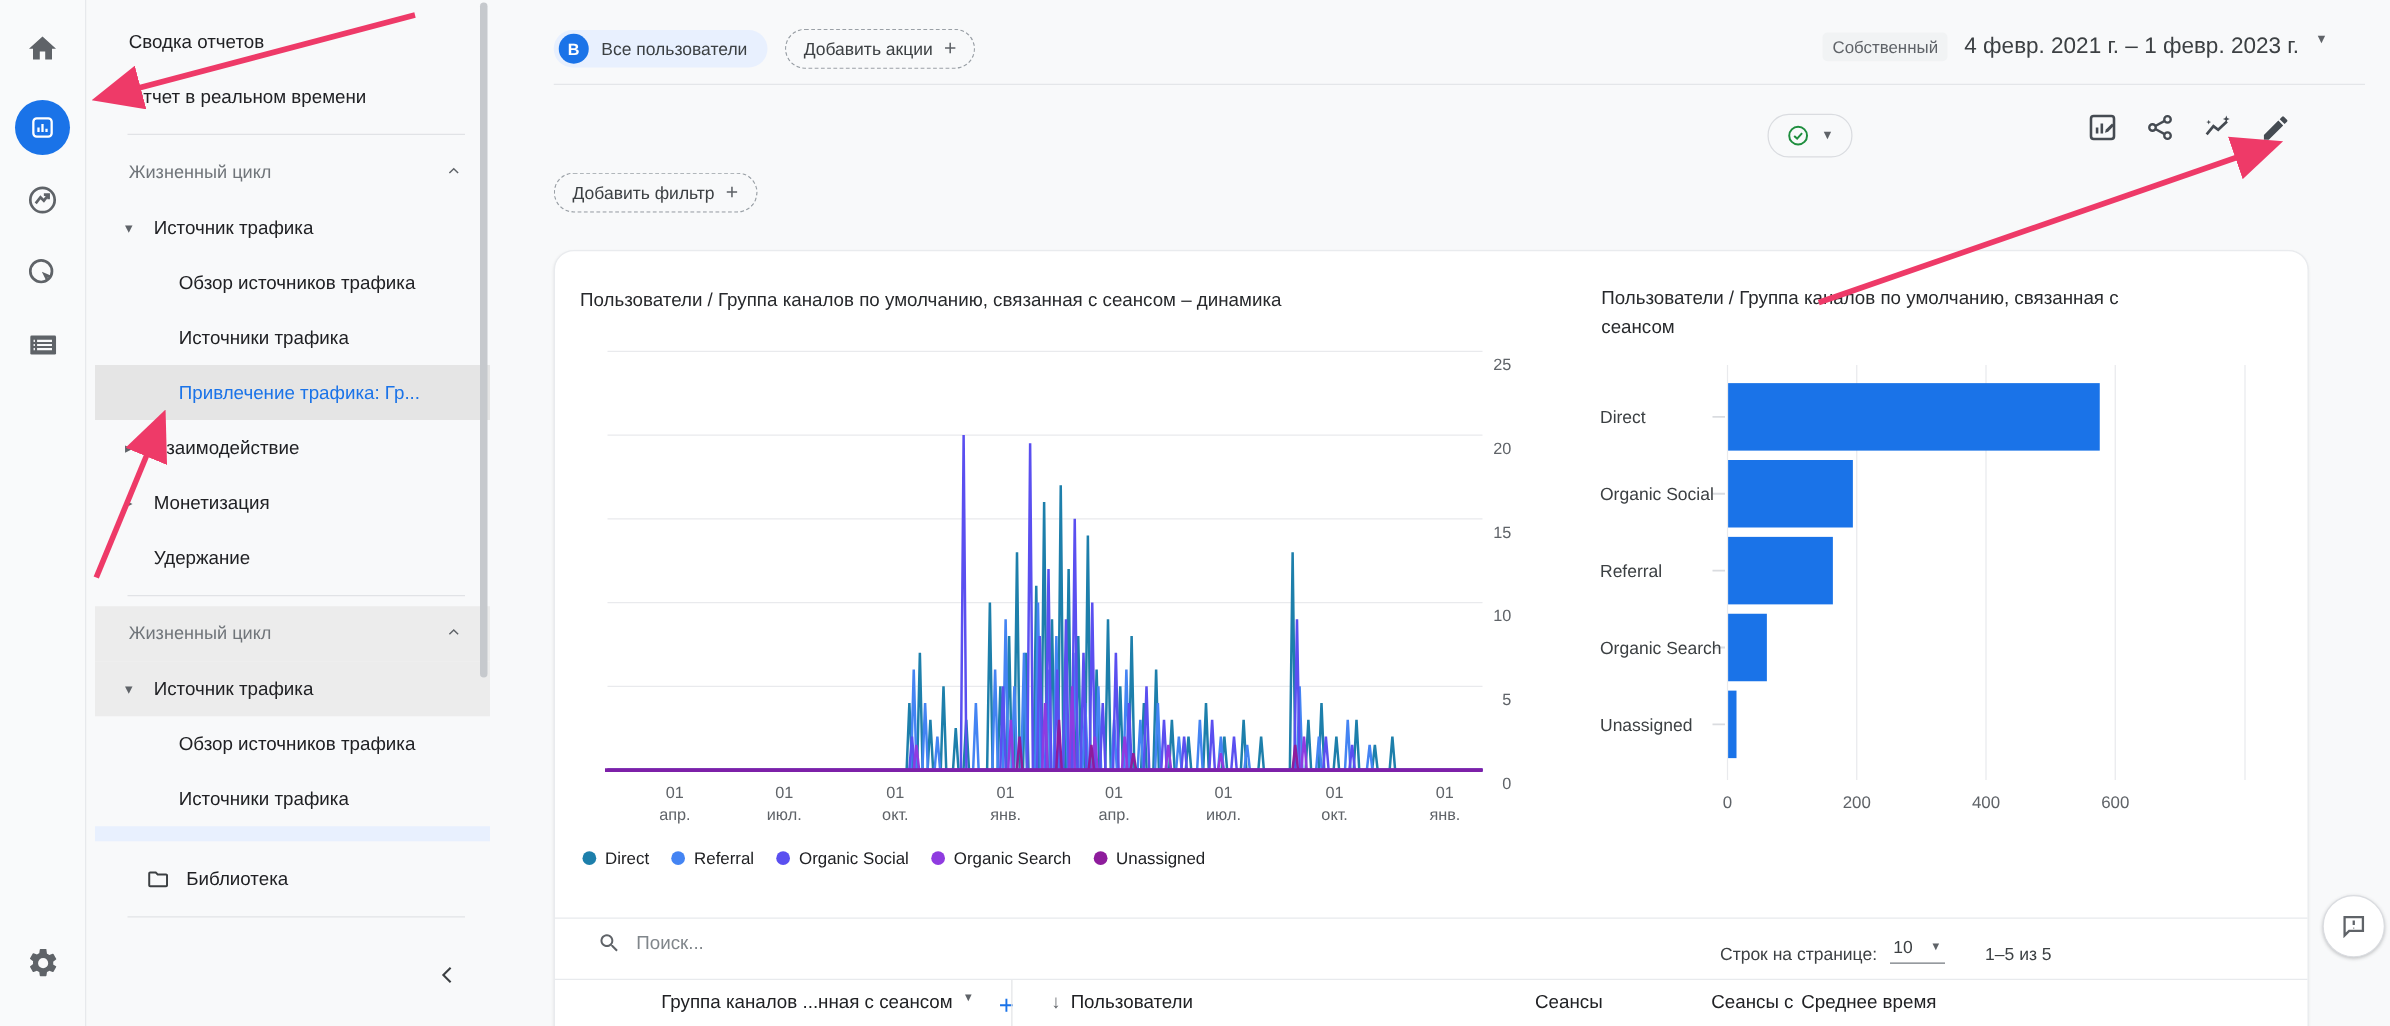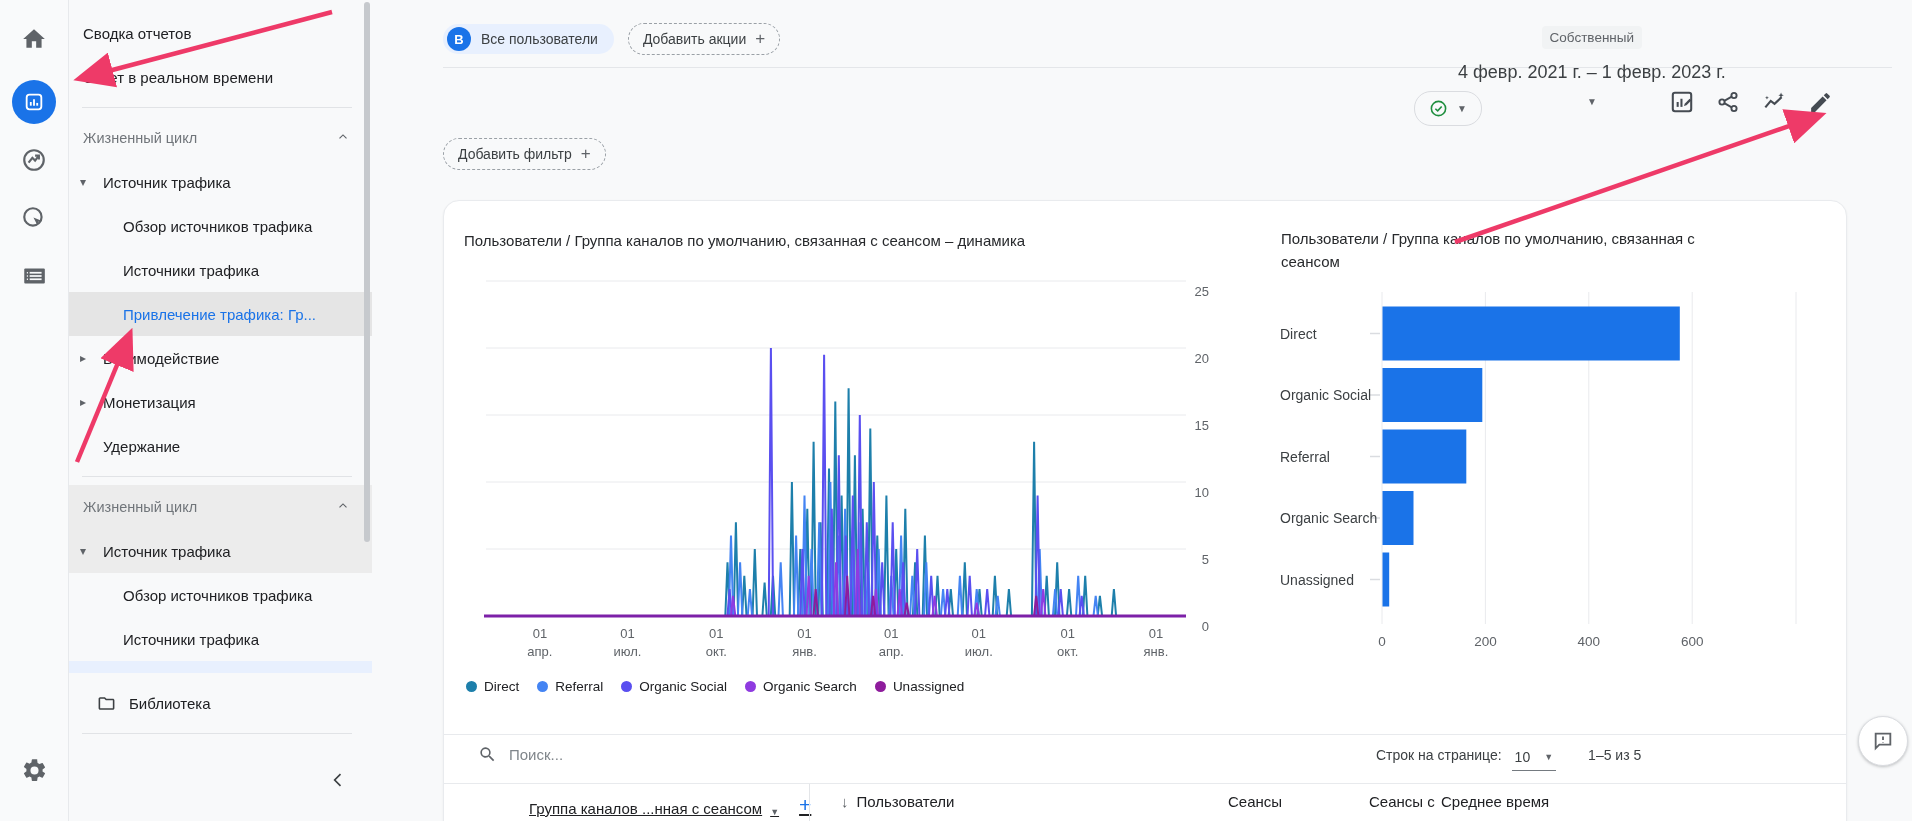--- a/index.html
+++ b/index.html
@@ -3,21 +3,21 @@
 <meta charset="utf-8">
 <style>
   html,body{margin:0;padding:0;background:#e9eaee;}
   #app{position:relative;width:1912px;height:821px;background:#f8f9fa;overflow:hidden;
        font-family:"Liberation Sans",sans-serif;color:#202124;}
   
   #rail{position:absolute;left:0;top:0;width:68px;height:821px;background:#f9fafb;border-right:1px solid #e7e9ec;z-index:5;}
   .rail-btn{position:absolute;left:0;width:68px;height:48px;display:flex;align-items:center;justify-content:center;cursor:pointer;}
   .rail-circle{width:44px;height:44px;border-radius:50%;background:#1a73e8;display:flex;align-items:center;justify-content:center;}
   
-  #sidebar{position:absolute;left:56px;top:0;width:316px;height:642px;background:#f8f9fa;z-index:4;}
+  #sidebar{position:absolute;left:76px;top:0;width:316px;height:642px;background:#f8f9fa;z-index:4;}
   #sidebar-list{padding-top:11px;}
   .s-row{height:44px;display:flex;align-items:center;font-size:15px;color:#202124;cursor:pointer;position:relative;}
   .lvl0{padding-left:27px;}
   .hdr{padding-left:27px;color:#70757a;font-size:14.5px;}
   .hdr .chev-up{position:absolute;right:22px;top:14px;}
   .lvl1{padding-left:47px;}
   .lvl2{padding-left:67px;}
   .tri{position:absolute;left:15px;width:24px;text-align:center;color:#5f6368;font-size:12px;}
   .sel{background:#e5e5e5;color:#1a73e8;}
   .hl{background:#ececec;}
@@ -29,21 +29,21 @@
   #collapse-btn{position:absolute;left:268px;top:766px;width:28px;height:28px;display:flex;align-items:center;justify-content:center;cursor:pointer;}
   
   #comparison-bar{position:absolute;left:443px;top:23px;display:flex;gap:14px;align-items:center;z-index:3;}
   #all-users-pill{display:flex;align-items:center;height:30px;border-radius:15px;background:#e8f0fe;padding:0 16px 0 4px;cursor:pointer;}
   #all-users-avatar{width:24px;height:24px;border-radius:50%;background:#1a73e8;color:#fff;font-size:13px;font-weight:bold;
        display:flex;align-items:center;justify-content:center;margin-right:10px;}
   #all-users-label{font-size:14px;color:#3c4043;}
   .dashed-pill{display:flex;align-items:center;gap:9px;height:30px;border-radius:16px;border:1px dashed #9aa0a6;
        padding:0 14px;font-size:14px;color:#3c4043;background:transparent;cursor:pointer;}
   .plus-glyph{font-size:17px;color:#5f6368;}
-  #date-area{position:absolute;left:1458px;top:26px;display:flex;align-items:center;gap:13px;z-index:3;cursor:pointer;flex-direction:column;}
+  #date-area{position:absolute;left:1458px;top:26px;display:flex;gap:13px;z-index:3;cursor:pointer;}
   #date-badge{background:#f1f3f4;color:#5f6368;font-size:13.5px;padding:4px 8px;border-radius:4px;}
   #date-label{font-size:18px;color:#3c4043;font-weight:500;}
   .small-caret{font-size:10px;color:#5f6368;}
   #top-divider{position:absolute;left:443px;top:67px;width:1449px;height:1px;background:#e4e6e9;}
   #page-title{position:absolute;left:443px;top:84px;font-size:27px;font-weight:400;color:#1f1f1f;white-space:nowrap;margin:0;}
   #title-badge{position:absolute;left:1414px;top:91px;width:66px;height:33px;border:1px solid #dadce0;border-radius:17px;
        display:flex;align-items:center;justify-content:center;gap:9px;cursor:pointer;background:#fff0;}
   #toolbar{position:absolute;left:1668px;top:88px;display:flex;gap:18px;z-index:3;}
   .tool-btn{width:28px;height:28px;display:flex;align-items:center;justify-content:center;cursor:pointer;}
   #filter-pill{position:absolute;left:443px;top:138px;}
@@ -56,24 +56,24 @@
   .lg-item{display:flex;align-items:center;gap:7px;}
   .lg-dot{width:11px;height:11px;border-radius:50%;}
   #bc-title{position:absolute;left:837px;top:26px;width:470px;font-size:15px;line-height:23px;color:#27292c;}
   #bc-svg{position:absolute;left:822px;top:85px;}
   #card-div1{position:absolute;left:0;top:533px;width:100%;height:1px;background:#e8eaed;}
   #card-div2{position:absolute;left:0;top:582px;width:100%;height:1px;background:#e8eaed;}
   #search-row{position:absolute;left:34px;top:544px;display:flex;align-items:center;gap:10px;}
   #search-input{border:none;outline:none;font-size:15px;color:#404040;width:620px;background:transparent;
         font-family:"Liberation Sans",sans-serif;}
   #search-input::placeholder{color:#80868b;}
-  #pagination{position:absolute;left:932px;top:546px;display:flex;align-items:flex-start;gap:10px;font-size:14px;color:#3c4043;}
+  #pagination{position:absolute;left:932px;top:546px;display:flex;align-items:flex-end;gap:10px;font-size:14px;color:#3c4043;}
   #rows-select{display:flex;align-items:center;gap:14px;border-bottom:1px solid #747a80;padding:2px 3px 5px 3px;cursor:pointer;}
   #range-label{margin-left:22px;}
-  #dim-header{position:absolute;left:85px;top:592px;display:flex;align-items:flex-end;gap:8px;font-size:15px;font-weight:500;color:#202124;cursor:pointer;text-decoration:underline;}
+  #dim-header{position:absolute;left:85px;top:592px;display:flex;align-items:flex-start;gap:8px;font-size:15px;font-weight:500;color:#202124;cursor:pointer;}
   #dim-plus{color:#1a73e8;font-size:21px;font-weight:400;margin-left:12px;cursor:pointer;}
   #col-divider{position:absolute;left:365px;top:583px;width:1px;height:38px;background:#e3e5e8;}
   .col-h{position:absolute;top:592px;font-size:15px;font-weight:500;color:#202124;white-space:nowrap;}
   #col-users{left:397px;display:flex;gap:8px;align-items:center;cursor:pointer;}
   .sort-arrow{color:#5f6368;font-weight:400;}
   
   #fab{position:absolute;left:1858px;top:716px;width:48px;height:48px;border-radius:50%;background:#fff;border:1px solid #dadce0;
       box-shadow:0 1px 3px rgba(60,64,67,.3);display:flex;align-items:center;justify-content:center;cursor:pointer;z-index:40;}
   
   #arrows{position:absolute;left:0;top:0;z-index:60;pointer-events:none;}

